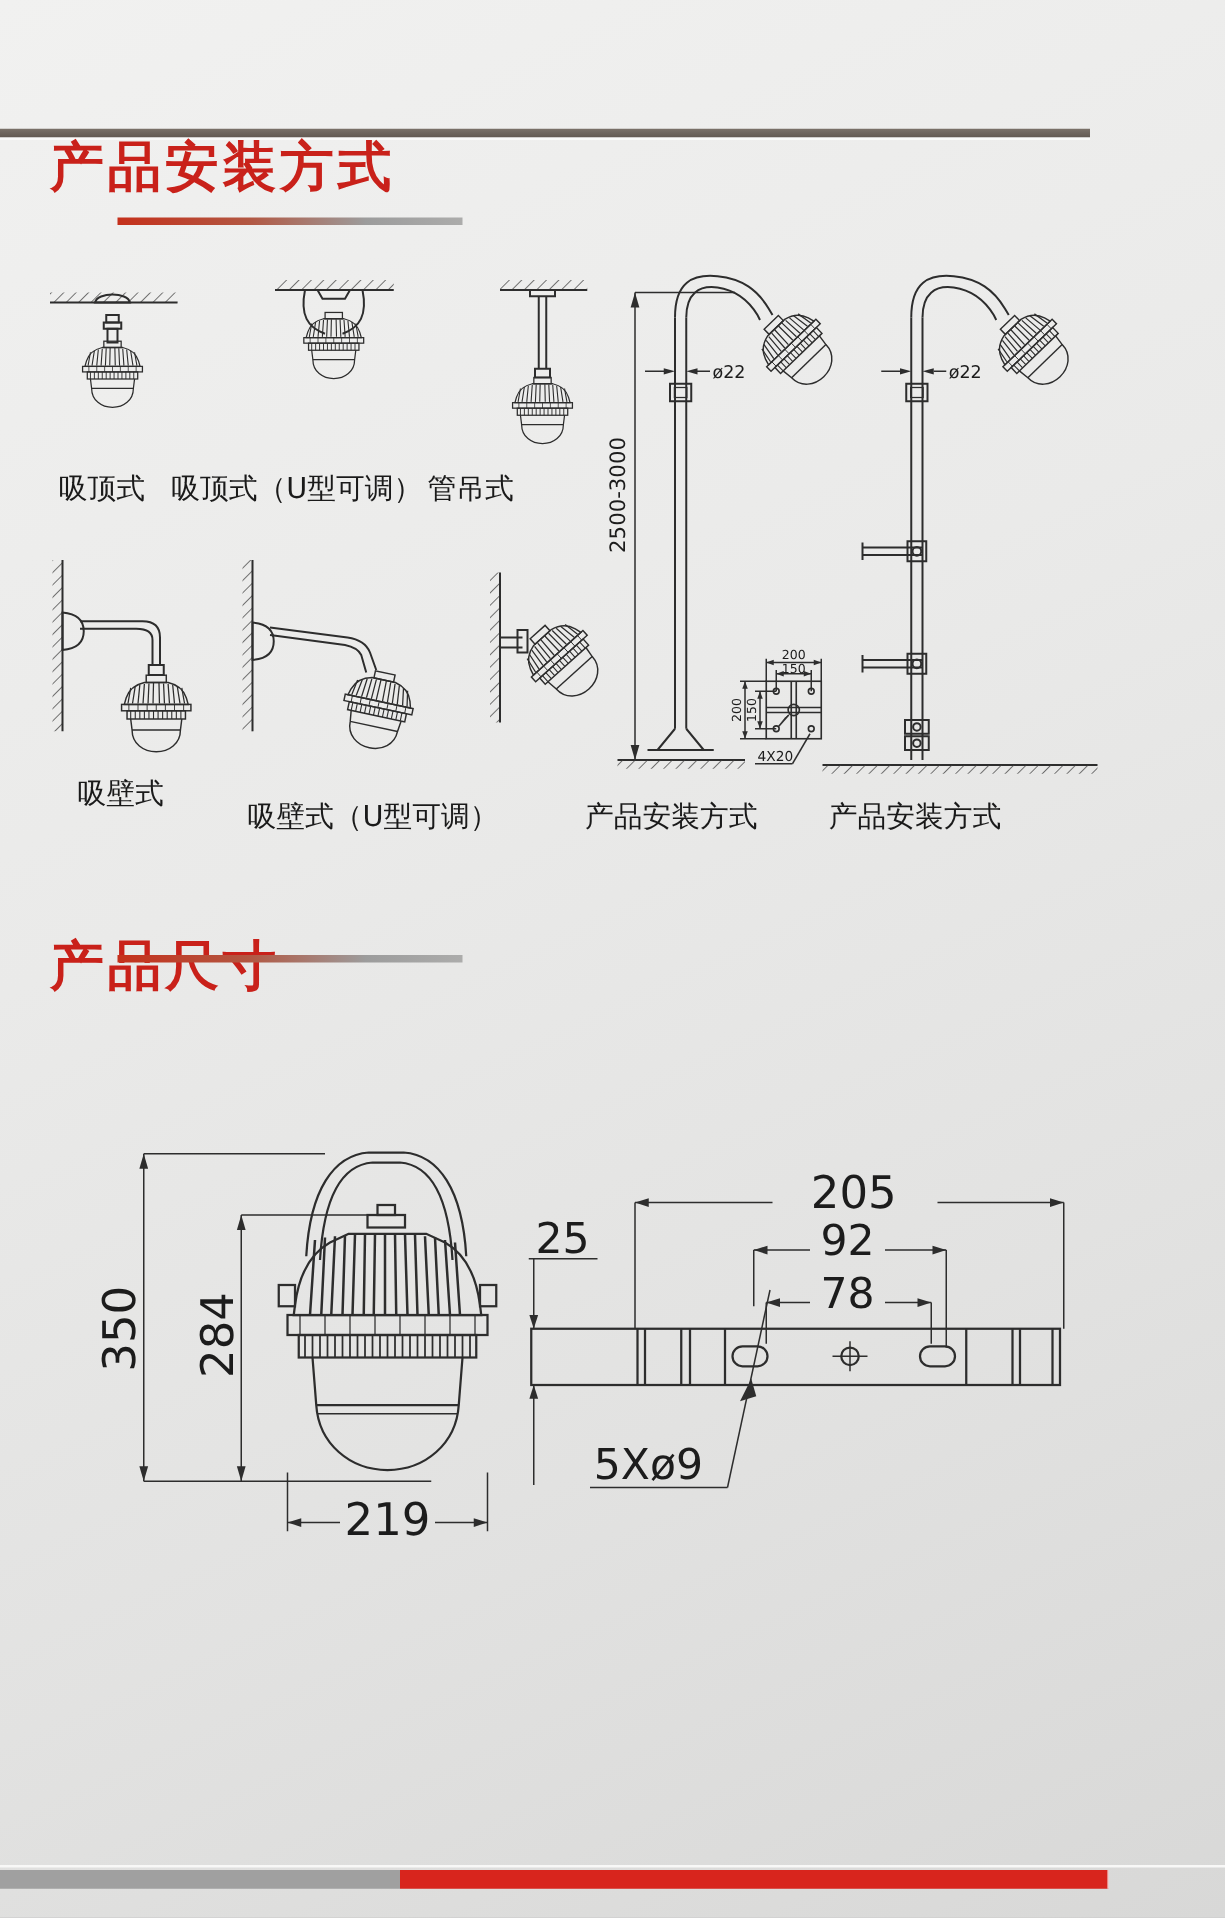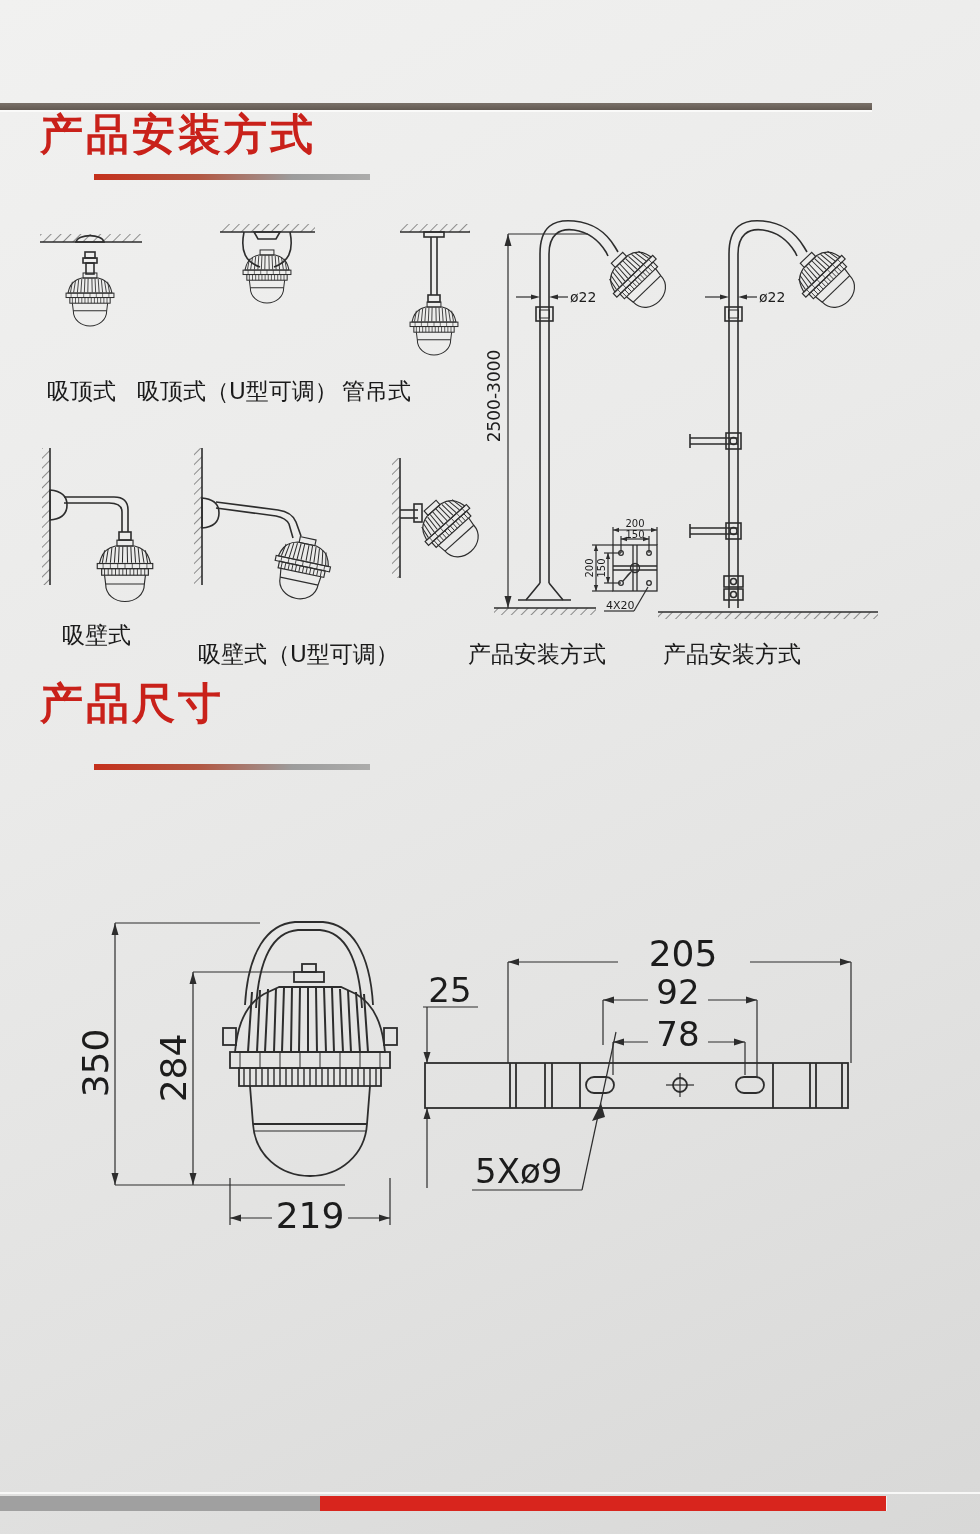--- a/index.html
+++ b/index.html
@@ -3,21 +3,21 @@
 <meta charset="utf-8">
 <style>
   html,body{margin:0;padding:0;background:#cfcfcf;}
   .page{position:relative;width:980px;height:1534px;overflow:hidden;
         background:linear-gradient(155deg,#f1f1f0 0%,#eaeae9 40%,#e2e2e1 70%,#d8d8d7 100%);
         font-family:"DejaVu Sans","Liberation Sans",sans-serif;}
   .top-rule{position:absolute;left:0;top:103px;width:872px;height:7px;
         background:linear-gradient(180deg,#7a7169,#625952);border-bottom:2px solid #fafaf9;}
   .sec-title{position:absolute;left:40px;font-size:43px;font-weight:700;line-height:1;
         letter-spacing:3px;color:var(--accent-red,#c9211a);white-space:nowrap;}
-  .t1{top:113px;} .t2{top:685px;font-family:Liberation Mono, monospace;}
+  .t1{top:113px;} .t2{top:752px;}
   .sec-underline{position:absolute;left:94px;width:276px;height:6px;
         background:linear-gradient(90deg,#c5301b 0%,#b25742 38%,#9c9c9c 72%,#acacab 100%);}
   .u1{top:174px;} .u2{top:764px;}
   .lbl{position:absolute;font-size:23px;font-weight:400;color:#1a1a1a;white-space:nowrap;line-height:1.1;}
   .draw{position:absolute;}
   .draw path,.draw line,.draw rect,.draw circle{vector-effect:none;}
   .draw text{fill:#1c1c1c;stroke:none;font-family:"DejaVu Sans","Liberation Sans",sans-serif;}
   .thin{stroke-width:1.2 !important;}
   .ar{fill:#2d2d2d;stroke:none;}
   .footer{position:absolute;left:0;top:1492px;width:980px;height:18px;border-top:2px solid #f8f8f7;}

